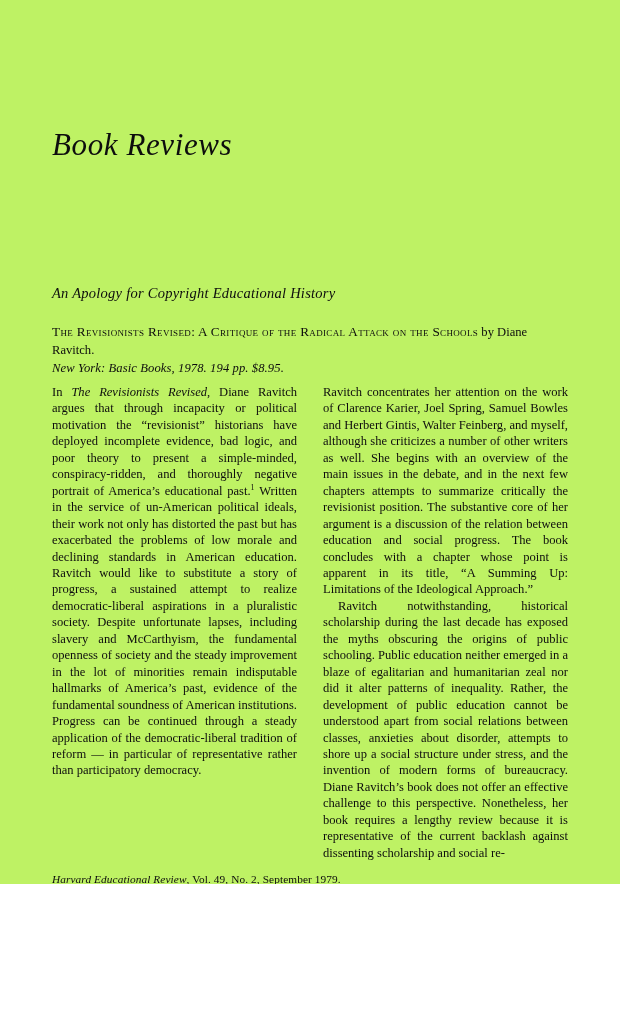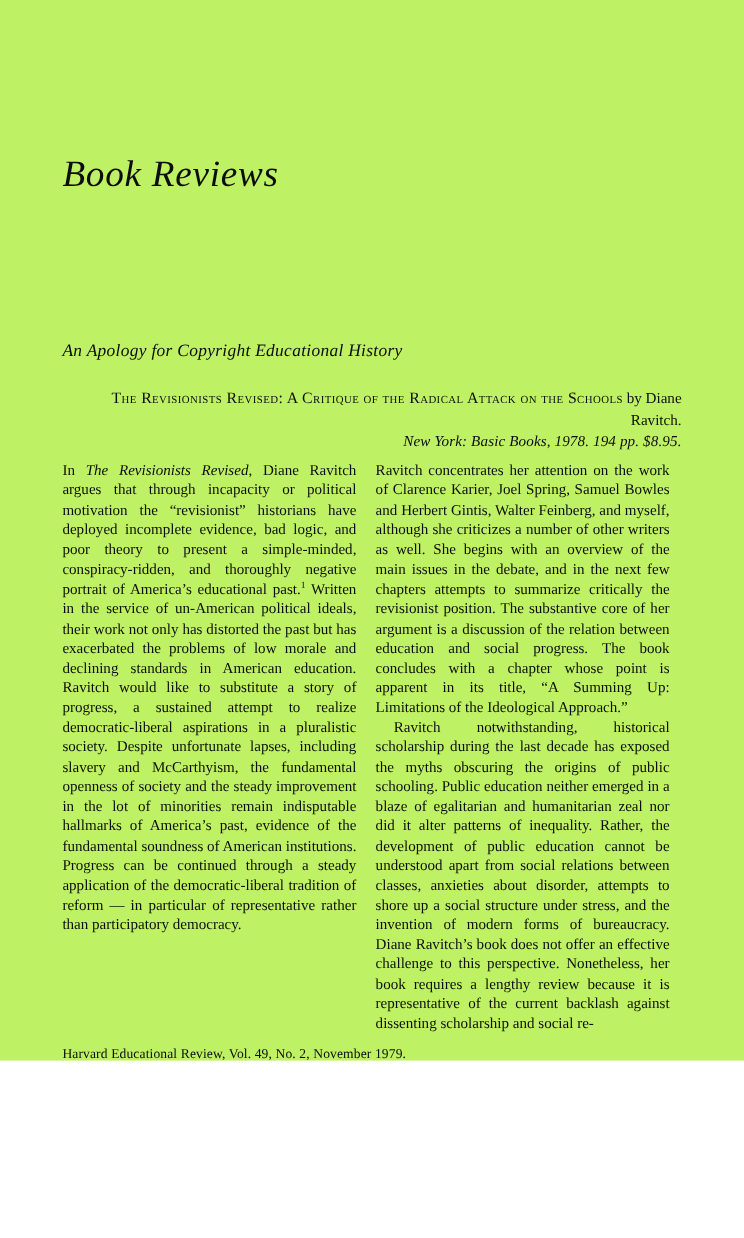--- a/index.html
+++ b/index.html
@@ -48,40 +48,39 @@
     font-size: 14.5px;
     font-style: italic;
     font-weight: normal;
     letter-spacing: 0.25px;
     margin: 0 0 21px 0;
     line-height: 1.2;
   }
   .cite-block {
     font-size: 12.6px;
     line-height: 1.42;
-    text-align: right;
   }
   .cite-smallcaps {
     font-variant: small-caps;
     letter-spacing: 0.35px;
     font-size: 13.2px;
   }
   .cite-pub {
     font-style: italic;
     letter-spacing: 0.1px;
   }
 
   
   #columns {
     position: absolute;
     left: 52px;
     top: 384px;
     width: 516px;
     display: flex;
-    gap: 16px;
+    gap: 26px;
   }
   .col {
     width: 245px;
     flex: 0 0 245px;
   }
   .col p {
     margin: 0;
     font-size: 12.55px;
     line-height: 16.45px;
     text-align: justify;
@@ -124,21 +123,21 @@
     top: 872px;
     width: 420px;
   }
   #imprint p {
     margin: 0;
     font-size: 11.3px;
     line-height: 15.6px;
     text-align: left;
     letter-spacing: 0.1px;
   }
-  #imprint .journal-name { }
+  #imprint .journal-name { font-style: italic; }
 
   
   #folio {
     position: absolute;
     left: 68px;
     top: 958px;
     font-size: 17px;
     letter-spacing: 0.4px;
   }
 </style>
@@ -167,21 +166,21 @@
       </div>
     <div class="col" id="col-right">
         <p><span>Ravitch concentrates her attention on the work of Clarence Karier, Joel Spring, Samuel Bowles and Herbert Gintis, Walter Feinberg, and myself, although she criticizes a number of other writers as well. She begins with an overview of the main issues in the debate, and in the next few chapters attempts to summarize critically the revisionist position. The substantive core of her argument is a discussion of the relation between education and social progress. The book concludes with a chapter whose point is apparent in its title, “A Summing Up: Limitations of the Ideological Approach.”</span></p>
         <p><span>Ravitch notwithstanding, historical scholarship during the last decade has exposed the myths obscuring the origins of public schooling. Public education neither emerged in a blaze of egalitarian and humanitarian zeal nor did it alter patterns of inequality. Rather, the development of public education cannot be understood apart from social relations between classes, anxieties about disorder, attempts to shore up a social structure under stress, and the invention of modern forms of bureaucracy. Diane Ravitch’s book does not offer an effective challenge to this perspective. Nonetheless, her book requires a lengthy review because it is representative of the current backlash against dissenting scholarship and social re-</span></p>
       </div>
   </div>
 
 
   <div id="imprint">
     <p>
-      <span class="journal-name">Harvard Educational Review</span><span>, Vol. 49, No. 2, November 1979.</span>
+      <span class="journal-name">Harvard Educational Review</span><span>, Vol. 49, No. 2, September 1979.</span>
     </p>
     <p>Copyright © 1970 by President and Fellows of Harvard College.</p>
     <p>0017  8055/79/0500  0256$01.65/0</p>
   </div>
 
   <div id="folio">256</div>
 
 </div>
 
 </body></html>

